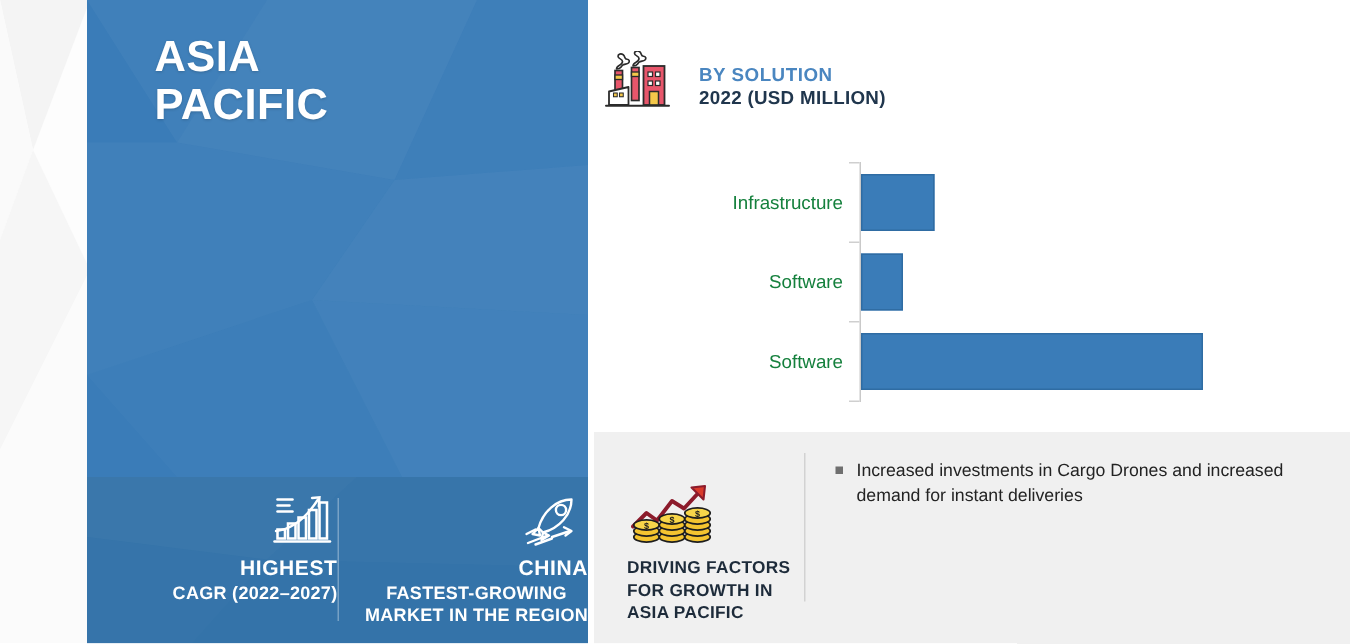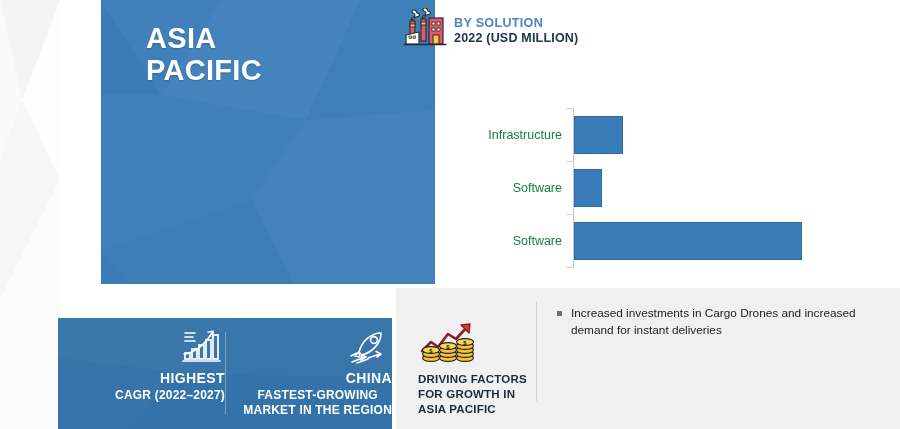--- a/index.html
+++ b/index.html
@@ -23,24 +23,23 @@
     position: absolute;
     left: 0; top: 0;
     width: 60px; height: 429px;
     background: #fdfdfd;
   }
 
   
   .hero-panel {
     position: absolute;
     left: 58px; top: 0;
-    width: 334px; height: 284px;
+    width: 334px; height: 318px;
     background: #3a7cb8;
     overflow: hidden;
-    margin-left: 43px;
   }
   .hero-title {
     position: absolute;
     left: 45px; top: 22px;
     color: #ffffff;
     font-size: 29px;
     font-weight: bold;
     line-height: 1.12;
     letter-spacing: 0.3px;
     white-space: pre-line;
@@ -87,24 +86,24 @@
     position: absolute;
     left: 50%; top: 14px;
     width: 1px; height: 82px;
     background: rgba(255,255,255,0.33);
     z-index: 3;
   }
 
   
   .chart-header {
     position: absolute;
-    left: 403px; top: 8px;
+    left: 403px; top: 34px;
     display: flex;
     align-items: center;
-    gap: 3px;
+    gap: 15px;
   }
   .chart-header-text { line-height: 1.18; }
   .chart-kicker {
     font-size: 12.5px;
     font-weight: bold;
     color: #4a86c0;
     letter-spacing: 0.35px;
   }
   .chart-sub {
     font-size: 12.5px;

